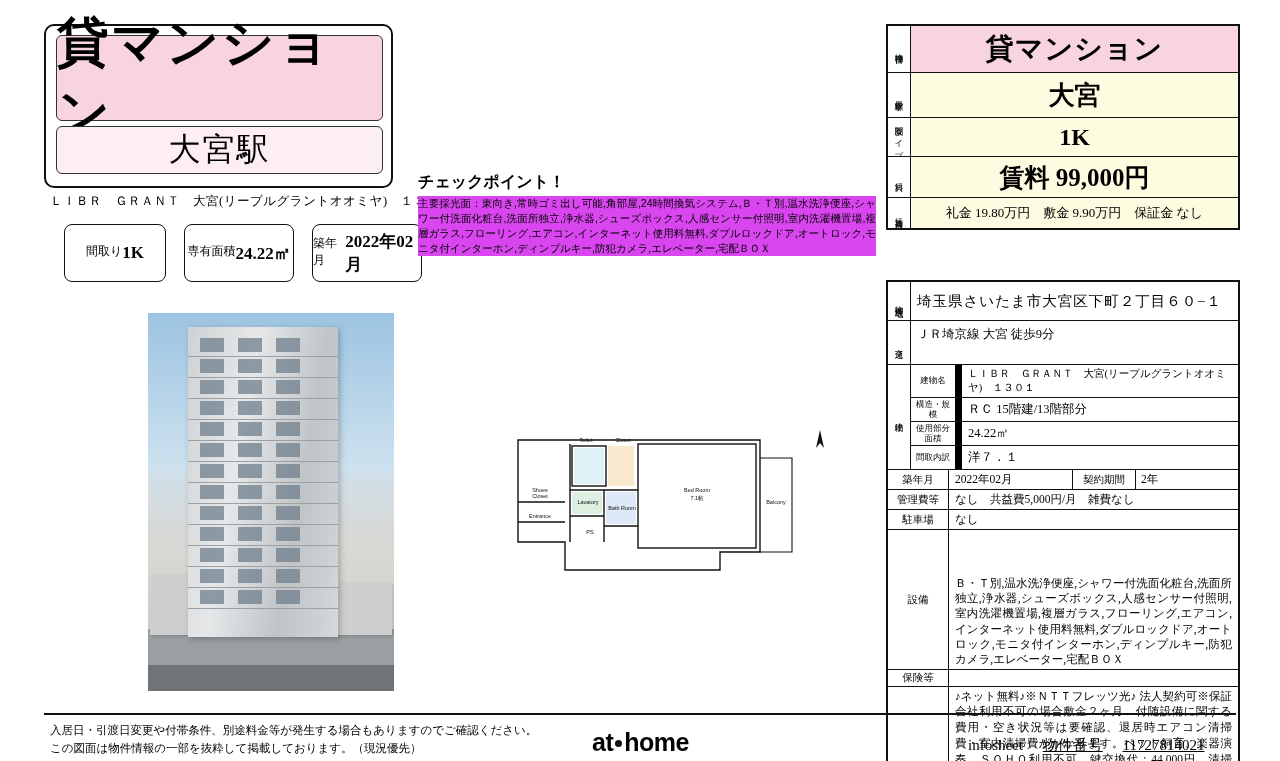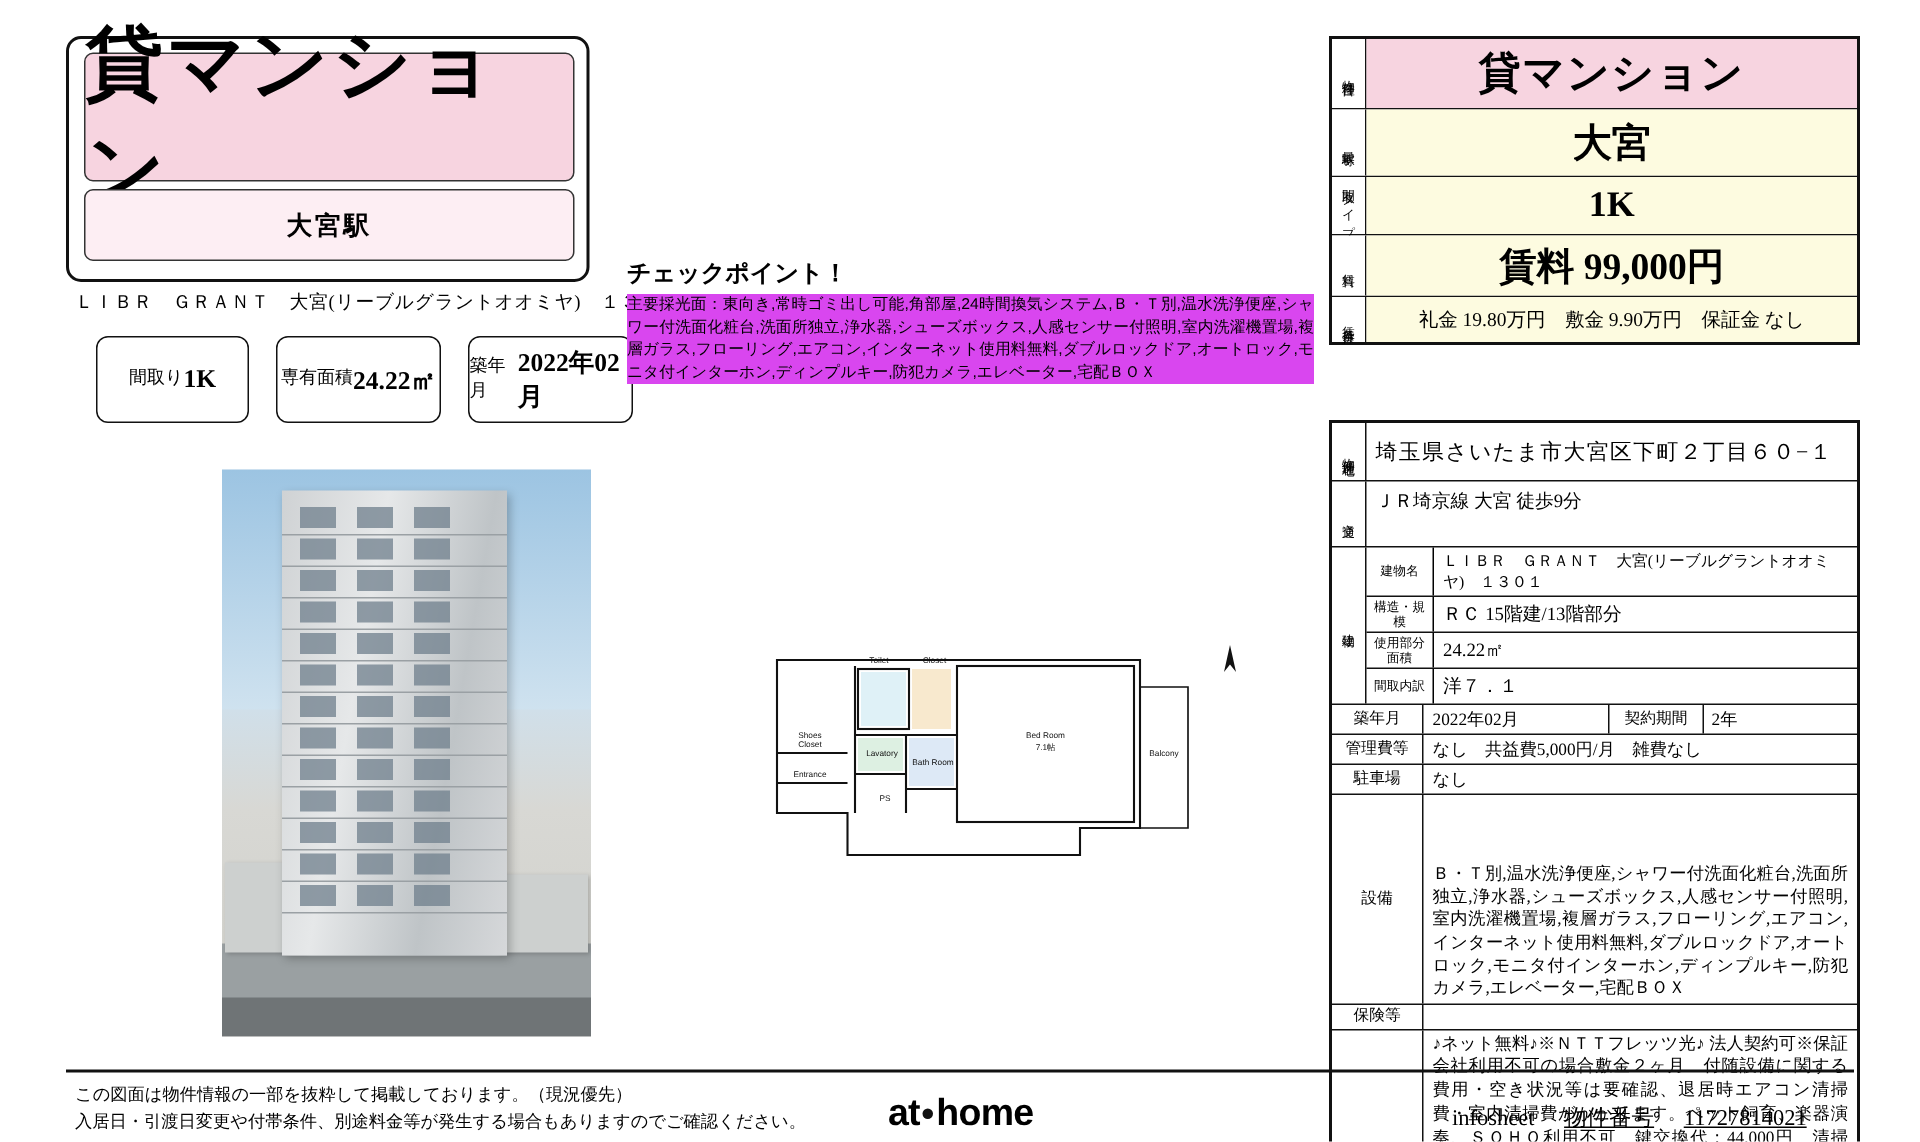--- a/index.html
+++ b/index.html
@@ -22,21 +22,21 @@
     position:absolute;left:10px;top:9px;width:325px;height:84px;
     background:#f7d4e0;border:1px solid #333;border-radius:6px;
     display:flex;align-items:center;justify-content:center;
     font-size:52px;font-weight:bold;letter-spacing:2px;
     font-family:"DejaVu Serif",serif;
   }
   .title-sub{
     position:absolute;left:10px;top:100px;width:325px;height:46px;
     background:#fdeef3;border:1px solid #333;border-radius:6px;
     display:flex;align-items:center;justify-content:center;
-    font-size:17px;font-weight:bold;letter-spacing:2px;
+    font-size:32px;font-weight:normal;letter-spacing:2px;
   }
   .bldg-name{
     position:absolute;left:50px;top:193px;width:360px;
     font-size:12.5px;letter-spacing:0.5px;white-space:nowrap;
   }
   .chip-row{position:absolute;left:64px;top:224px;display:flex;gap:18px;}
   .chip{
     width:100px;height:56px;border:1px solid #111;border-radius:8px;
     display:flex;flex-direction:row;align-items:center;justify-content:center;
     background:#fff;
@@ -100,21 +100,21 @@
   .r2row{display:flex;border-bottom:1px solid #111;}
   .r2row:last-child{border-bottom:none;}
   .r2lbl{width:22px;flex:none;border-right:1px solid #111;display:flex;align-items:center;justify-content:center;
         font-size:8.5px;writing-mode:vertical-rl;text-align:center;padding:2px 0;line-height:1.05;letter-spacing:1px;}
   .r2val{flex:1;padding:4px 6px;font-size:13px;display:flex;align-items:center;}
   .addr{font-size:14.5px;letter-spacing:1px;min-height:30px;}
   .kotsu{font-size:12.5px;min-height:34px;align-items:flex-start;padding-top:5px;}
 
   .sub{display:flex;border-bottom:1px solid #111;}
   .sub:last-child{border-bottom:none;}
-  .sublbl{width:40px;flex:none;border-right:1px solid #000000;display:flex;align-items:center;justify-content:center;
+  .sublbl{width:40px;flex:none;border-right:7px solid #000000;display:flex;align-items:center;justify-content:center;
           font-size:8.5px;text-align:center;line-height:1.1;padding:2px;}
   .subval{flex:1;padding:2px 6px;font-size:12.5px;display:flex;align-items:center;min-height:19px;}
   .subval.small{font-size:10.5px;}
 
   .pair{display:flex;border-bottom:1px solid #111;}
   .pair .k{width:56px;flex:none;border-right:1px solid #111;font-size:10.5px;display:flex;align-items:center;justify-content:center;padding:2px;text-align:center;line-height:1.1;}
   .pair .v{flex:1;padding:2px 6px;font-size:11.5px;display:flex;align-items:center;}
   .pair .k2{width:62px;flex:none;border-left:1px solid #111;border-right:1px solid #111;font-size:10.5px;display:flex;align-items:center;justify-content:center;text-align:center;line-height:1.1;}
   .pair .v2{width:92px;flex:none;padding:2px 5px;font-size:11.5px;display:flex;align-items:center;}
 
@@ -366,22 +366,22 @@
       <div class="k">保険等</div>
     </div>
     <div class="pair" style="border-bottom:none;">
       <div class="k">備考</div>
       <div class="v bikou">♪ネット無料♪※ＮＴＴフレッツ光♪ 法人契約可※保証会社利用不可の場合敷金２ヶ月　付随設備に関する費用・空き状況等は要確認、退居時エアコン清掃費・室内清掃費がかかります。ペット飼育、楽器演奏、ＳＯＨＯ利用不可　鍵交換代：44,000円　清掃費：44,000円　エアコン清掃費：16,500円　更新料：新賃料1ヶ月　賃貸保証：加入要 レジデンシャルパートナーズ　保証料：賃料等の50%(最低2万)、月額保証・事務手数料：賃料等の1%(更新料無)　利用駅１：ＪＲ京浜東北・根岸線 大宮 徒歩9分</div>
     </div>
   </div>
 
   <div class="fline"></div>
   <div class="fnote">
+    <div>入居日・引渡日変更や付帯条件、別途料金等が発生する場合もありますのでご確認ください。</div>
     <div>この図面は物件情報の一部を抜粋して掲載しております。（現況優先）</div>
-    <div>入居日・引渡日変更や付帯条件、別途料金等が発生する場合もありますのでご確認ください。</div>
   </div>
   <div class="athome">at<span class="dot"></span>home</div>
   <div class="infos">
     <span>infosheet</span>
     <span class="num" style="">物件番号</span>
     <span class="num">11727814021</span>
   </div>
 
 </div>
 

